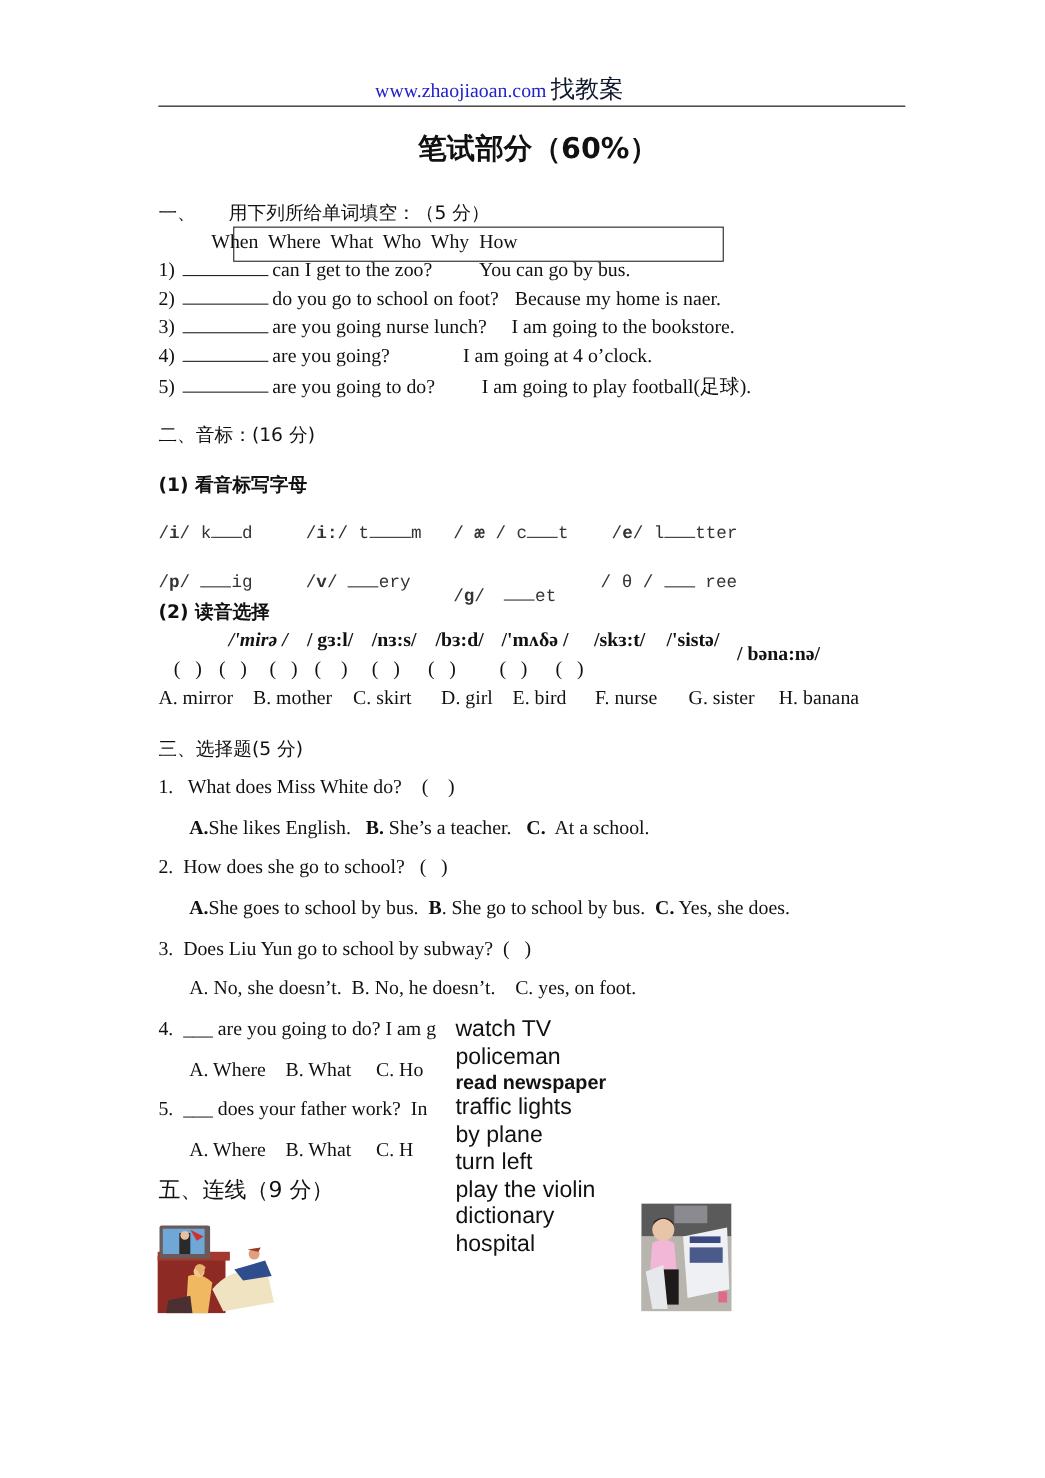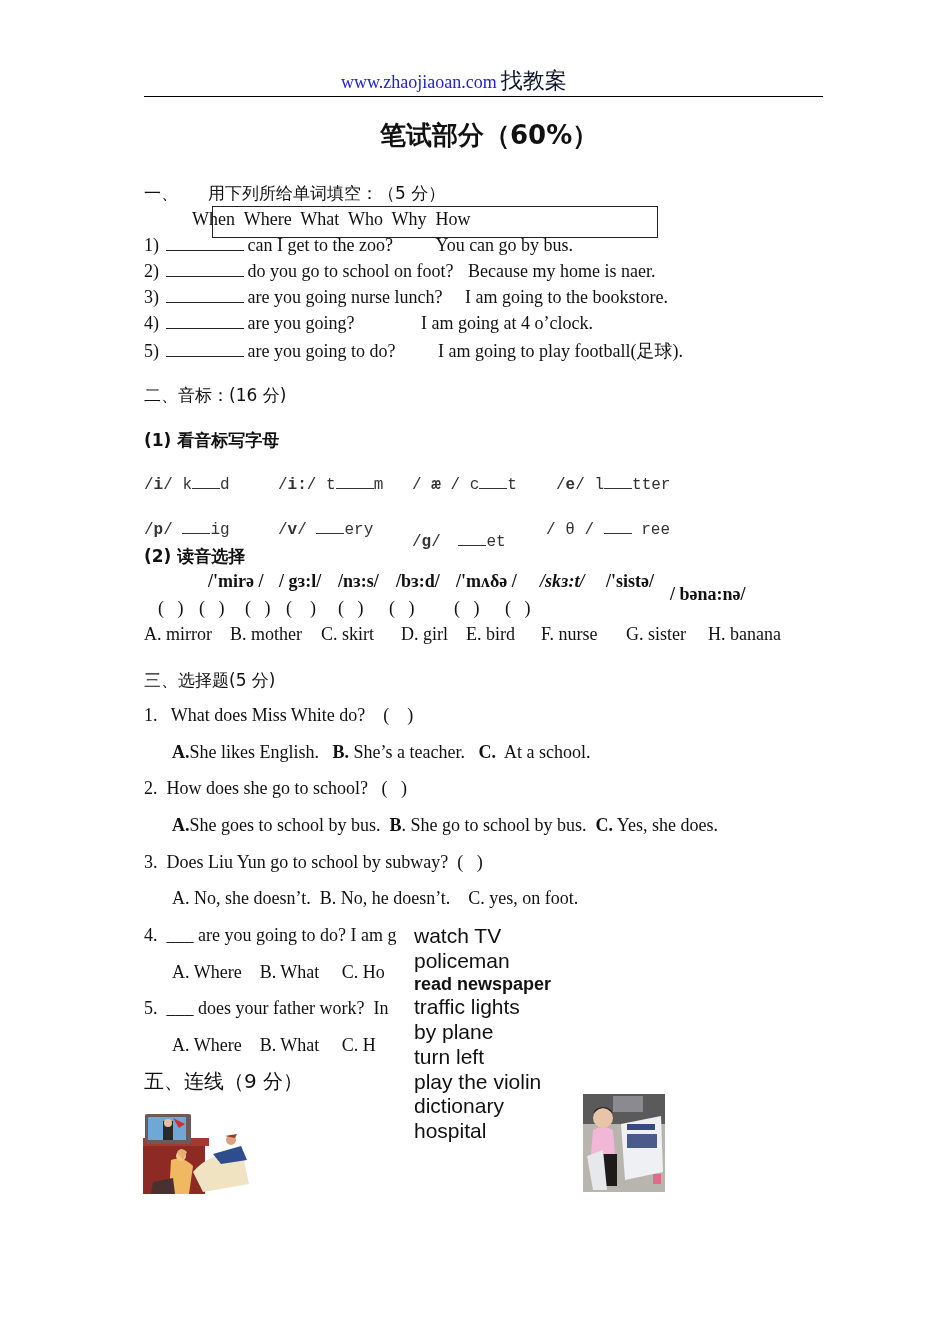--- a/index.html
+++ b/index.html
@@ -74,26 +74,26 @@
 <div class="abs mono" style="left:412px; top:476px;text-align:center;">/ <b>æ</b> / <span>c</span><span class="uline" style="width:28px"></span><span>t</span></div>
 <div class="abs mono" style="left:556px; top:476px;">/<b>e</b>/  <span>l</span><span class="uline" style="width:28px"></span><span>tter</span></div>
 
 <div class="abs mono" style="left:144px; top:521px;">/<b>p</b>/ <span class="uline" style="width:28px"></span><span>ig</span></div>
 <div class="abs mono" style="left:278px; top:521px;">/<b>v</b>/ <span class="uline" style="width:28px"></span><span>ery</span></div>
 <div class="abs mono" style="left:412px; top:521px;margin-top:12px;">/<b>g</b>/  <span class="uline" style="width:28px; margin-left:8px"></span><span>et</span></div>
 <div class="abs mono" style="left:546px; top:521px;">/ <span>θ</span> / <span class="uline" style="width:28px"></span> <span>ree</span></div>
 
 <div class="abs sub-head" style="left:144px; top:545px;">(2) 读音选择</div>
 
-<div class="abs phon" style="left:208px; top:571px;">/'mirə /</div>
+<div class="abs phon" style="left:208px; top:571px;font-style:italic;">/'mirə /</div>
 <div class="abs phon" style="left:279px; top:571px;">/ gɜ:l/</div>
 <div class="abs phon" style="left:338px; top:571px;">/nɜ:s/</div>
 <div class="abs phon" style="left:396px; top:571px;">/bɜ:d/</div>
 <div class="abs phon" style="left:456px; top:571px;">/'mʌδə /</div>
-<div class="abs phon" style="left:540px; top:571px;font-style:italic;">/skɜ:t/</div>
+<div class="abs phon" style="left:540px; top:571px;">/skɜ:t/</div>
 <div class="abs phon" style="left:606px; top:571px;">/'sistə/</div>
 <div class="abs phon" style="left:670px; top:571px;margin-top:13px;">/ bəna:nə/</div>
 
 <div class="abs serif" style="left:158px; top:598px; white-space:pre;">(   )</div>
 <div class="abs serif" style="left:199px; top:598px; white-space:pre;">(   )</div>
 <div class="abs serif" style="left:245px; top:598px; white-space:pre;">(   )</div>
 <div class="abs serif" style="left:286px; top:598px; white-space:pre;">(    )</div>
 <div class="abs serif" style="left:338px; top:598px; white-space:pre;">(   )</div>
 <div class="abs serif" style="left:389px; top:598px; white-space:pre;">(   )</div>
 <div class="abs serif" style="left:454px; top:598px; white-space:pre;">(   )</div>

